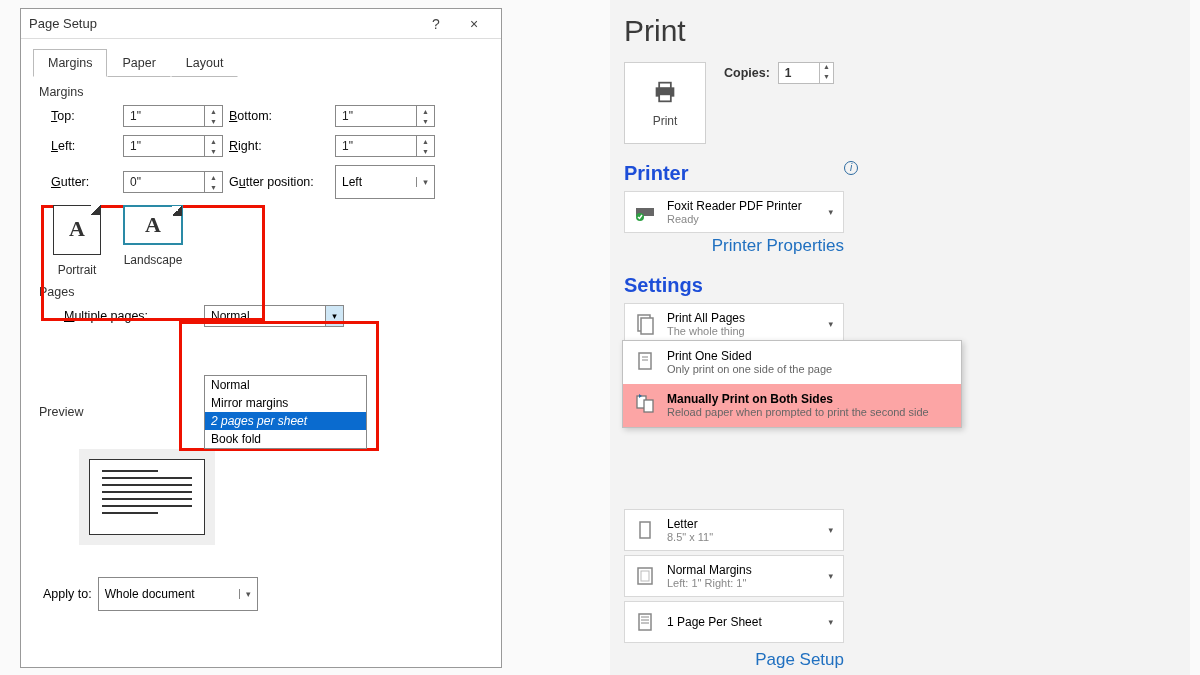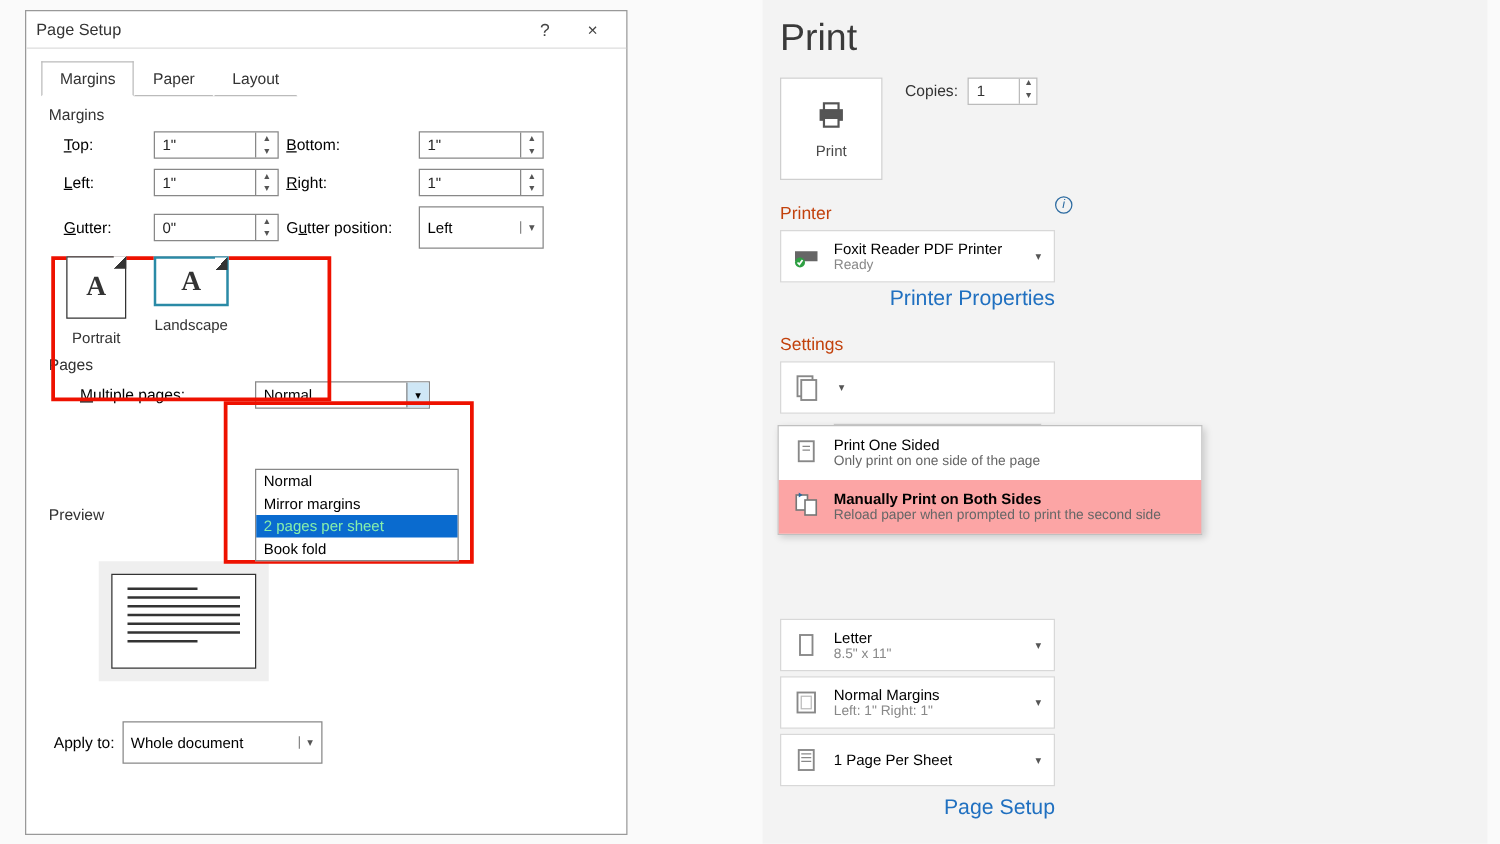--- a/index.html
+++ b/index.html
@@ -37,47 +37,47 @@
 
 
 .redbox2 { position: absolute; left: 158px; top: 312px; width: 200px; height: 130px; border: 3px solid #e10; }
 .pages-row { display: flex; align-items: center; margin-left: 43px; margin-top: 4px; font-size: 12.5px; }
 .pages-row .lbl { width: 140px; }
 .mpcombo { width: 140px; border: 1px solid #888; height: 22px; display: flex; }
 .mpcombo .val { flex: 1; padding: 0 6px; font-size: 12px; line-height: 20px; }
 .mpcombo .chev { width: 18px; border-left: 1px solid #888; background: #cfe7f6; text-align: center; font-size: 9px; line-height: 20px; }
 .droplist { position: absolute; left: 183px; top: 366px; width: 163px; border: 1px solid #888; background: #fff; font-size: 12px; z-index: 5; }
 .droplist .opt { padding: 2px 6px; }
-.droplist .opt.sel { background: #0a6bcf; color: #86efac; }
+.droplist .opt.sel { background: #0a6bcf; color: #ffffff; font-style: italic; }
 
 
 .preview-box { margin: 30px 0 0 58px; width: 136px; height: 96px; background: #efefef; padding: 10px; }
 .preview-page { width: 100%; height: 100%; background: #fff; border: 1px solid #333; padding: 10px 12px; display: flex; flex-direction: column; gap: 5px; }
 .preview-page .line { height: 2px; background: #333; }
 .preview-page .short { width: 62%; }
 
 .apply-row { margin: 32px 0 0 22px; font-size: 12.5px; display: flex; align-items: center; gap: 6px; }
 .bottom-btns { position: absolute; bottom: 14px; left: 0; right: 0; display: flex; align-items: center; padding: 0 18px; }
 .winbtn { border: 1px solid #999; background: #efefef; font-size: 12px; padding: 5px 16px; }
 .winbtn.primary { border: 2px solid #2a8aa6; background: #fff; padding: 4px 28px; }
 
 
 .printpanel { position: absolute; left: 610px; top: 0; width: 580px; height: 675px; background: #f3f3f3; padding: 14px 14px 0 14px; }
 .print-title { font-size: 30px; font-weight: 300; color: #3a3a3a; margin-bottom: 14px; }
 .print-top { display: flex; align-items: flex-start; gap: 18px; }
 .print-btn { width: 82px; height: 82px; border: 1px solid #cfcfcf; background: #fff; display: flex; flex-direction: column; align-items: center; justify-content: center; gap: 8px; }
 .print-btn svg { width: 34px; height: 28px; }
 .print-btn .lbl { font-size: 12px; color: #4a4a4a; }
-.copies-row { display: flex; align-items: center; gap: 8px; font-size: 12.5px; color: #333; }
+.copies-row { display: flex; align-items: center; gap: 8px; font-size: 12.5px; color: #333; font-weight: bold; }
 .copies-input { width: 56px; height: 22px; border: 1px solid #bbb; background: #fff; display: flex; }
 .copies-input .val { flex: 1; padding: 0 6px; line-height: 20px; font-size: 12px; }
 .copies-input .arrows { width: 14px; display: flex; flex-direction: column; border-left: 1px solid #bbb; }
 .copies-input .arrows span { flex: 1; font-size: 7px; text-align: center; color: #555; }
 
-.section-h { font-size: 14px; color: #c2410c; font-weight: 400; margin: 18px 0 6px 0; }
+.section-h { font-size: 20px; color: #1d4ed8; font-weight: 700; margin: 18px 0 6px 0; }
 .info-i { color: #2b6aa0; border: 1px solid #2b6aa0; border-radius: 50%; width: 14px; height: 14px; font-size: 10px; line-height: 12px; text-align: center; font-style: italic; display: inline-block; }
 .setting-item { width: 220px; background: #fff; border: 1px solid #d8d8d8; display: flex; align-items: center; padding: 6px; gap: 8px; position: relative; }
 .setting-item .icon { width: 28px; height: 28px; display: flex; align-items: center; justify-content: center; font-size: 20px; color: #555; }
 .setting-item .icon svg { width: 24px; height: 24px; }
 .setting-item .text { flex: 1; font-size: 12px; }
 .setting-item .text .sub { color: #888; font-size: 11px; }
 .setting-item .chev { font-size: 9px; color: #555; padding: 0 4px; }
 .setting-item.selected { background: #bcd4f0; }
 .link { color: #2070c0; font-size: 17px; }
 .link-row { width: 220px; text-align: right; margin-top: 3px; }
@@ -261,20 +261,24 @@
 
   <div class="section-h">Settings</div>
   <div class="settings-col">
     <div class="setting-item">
       <span class="icon">
           <svg viewBox="0 0 24 24">
             <rect x="5" y="3" width="12" height="16" fill="none" stroke="#888" stroke-width="1.5"></rect>
             <rect x="8" y="6" width="12" height="16" fill="#fff" stroke="#888" stroke-width="1.5"></rect>
           </svg>
         </span>
+      <span class="text">
+          <div>Print All Pages</div>
+          <div class="sub">The whole thing</div>
+        </span>
       <span class="chev">▾</span>
     </div>
     <div class="pages-input-row">
       <span>Pages:</span>
       <input type="text" style="">
       <span class="info-i">i</span>
     </div>
     <div class="setting-item selected">
       <span class="icon">
           <svg viewBox="0 0 24 24">

